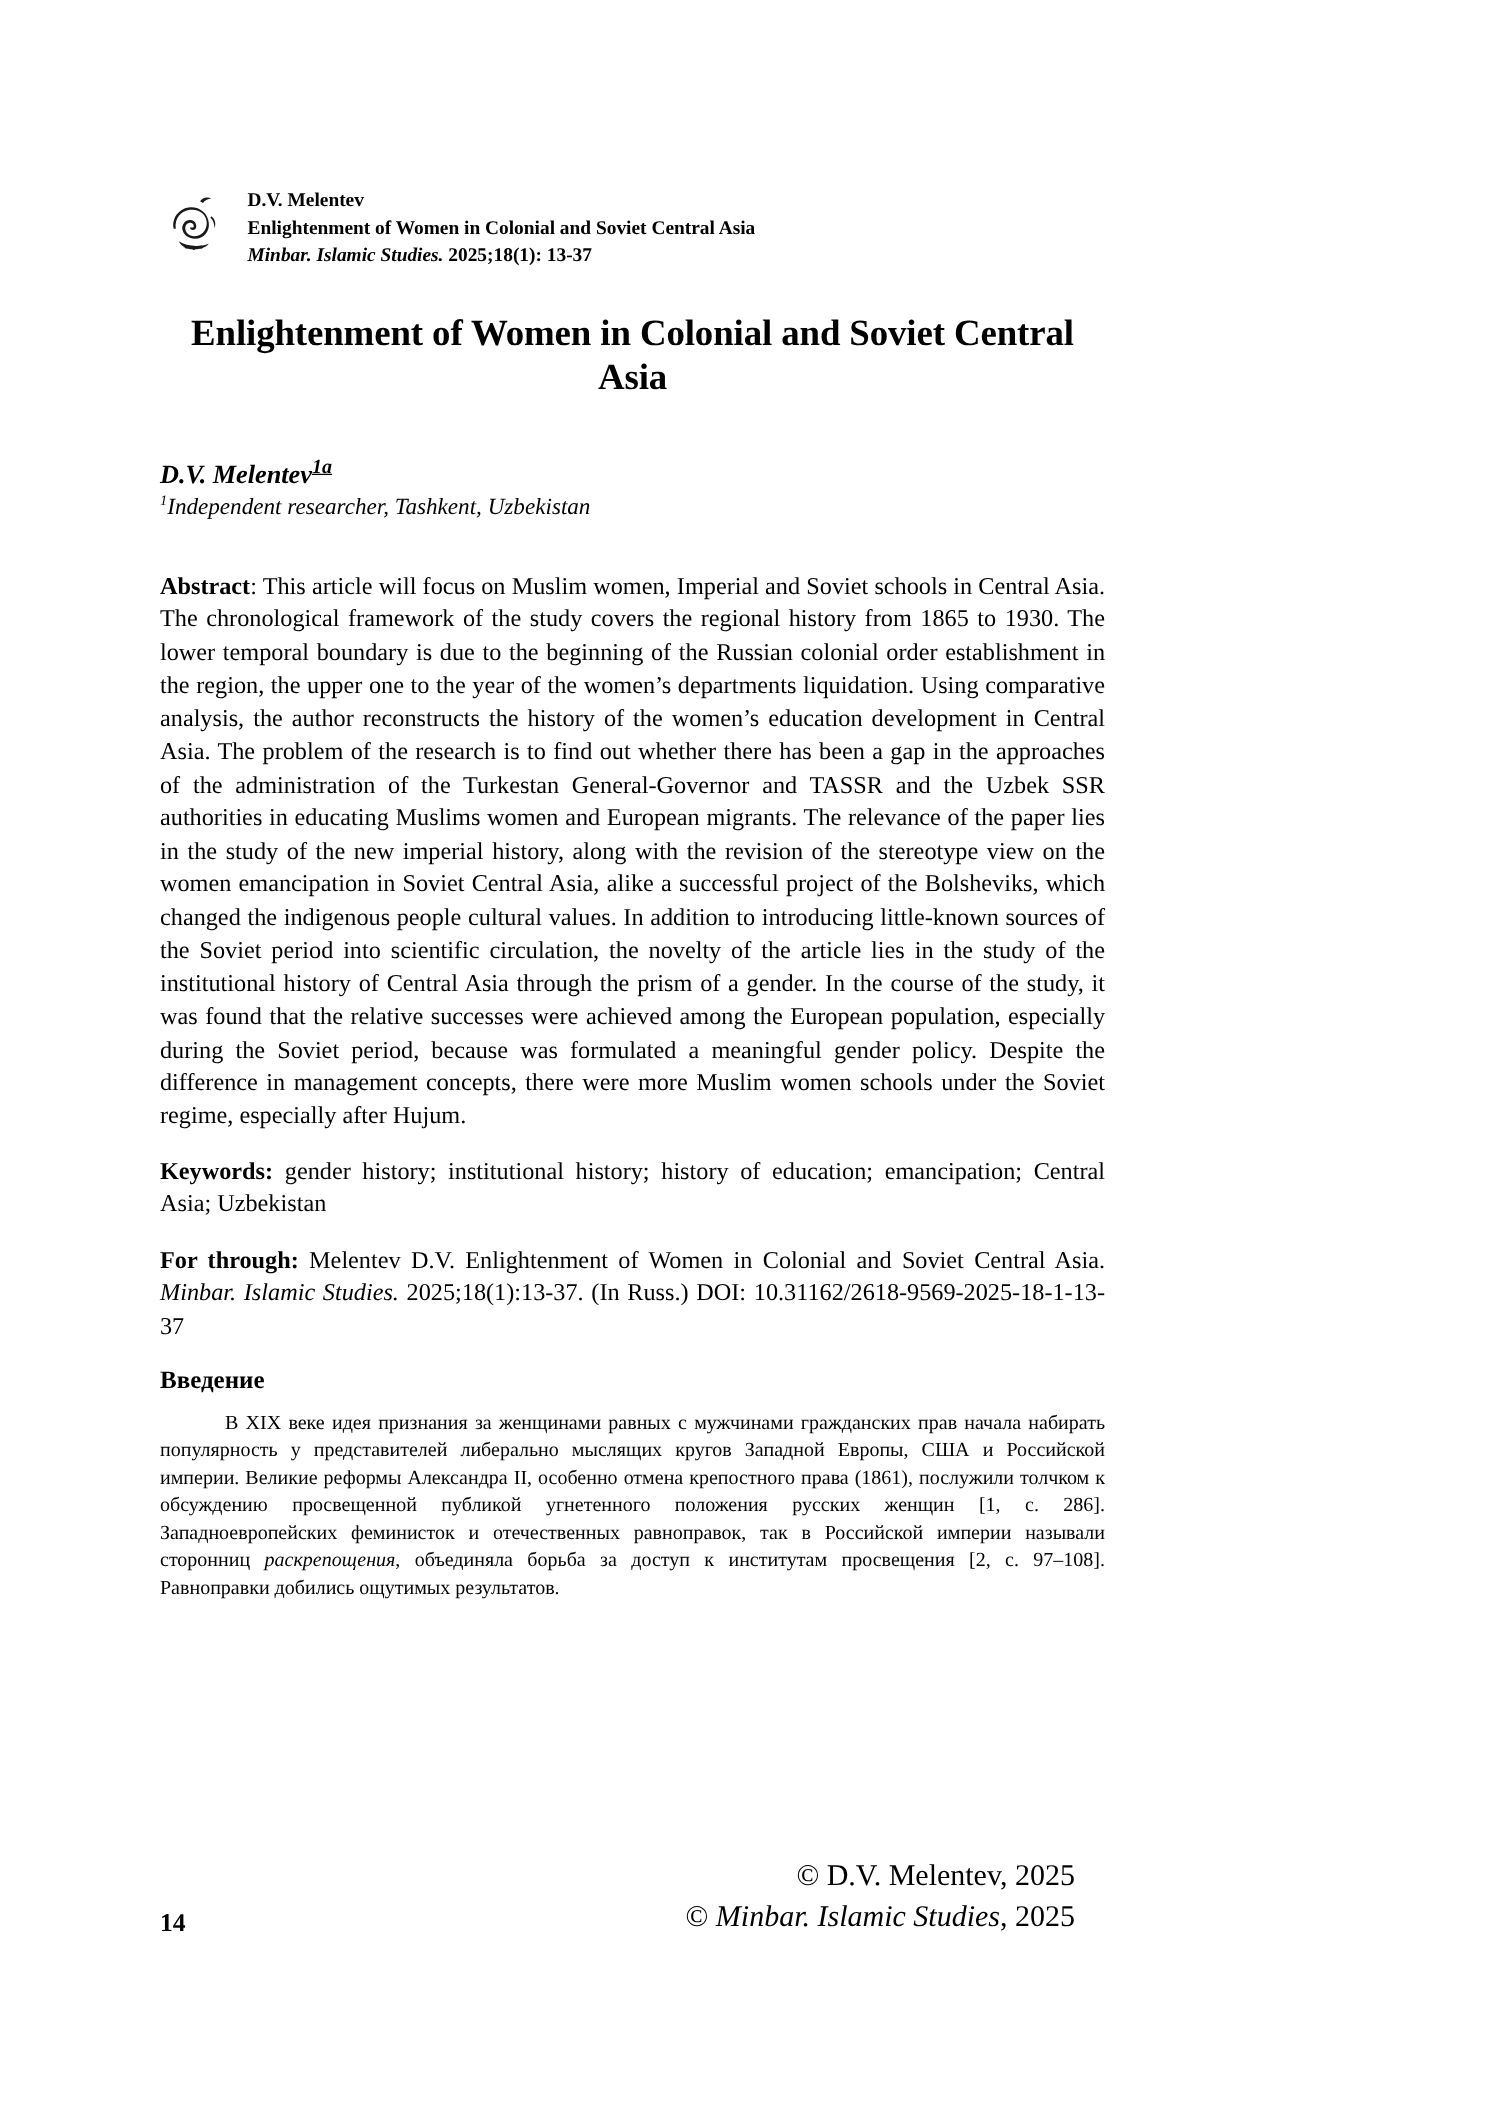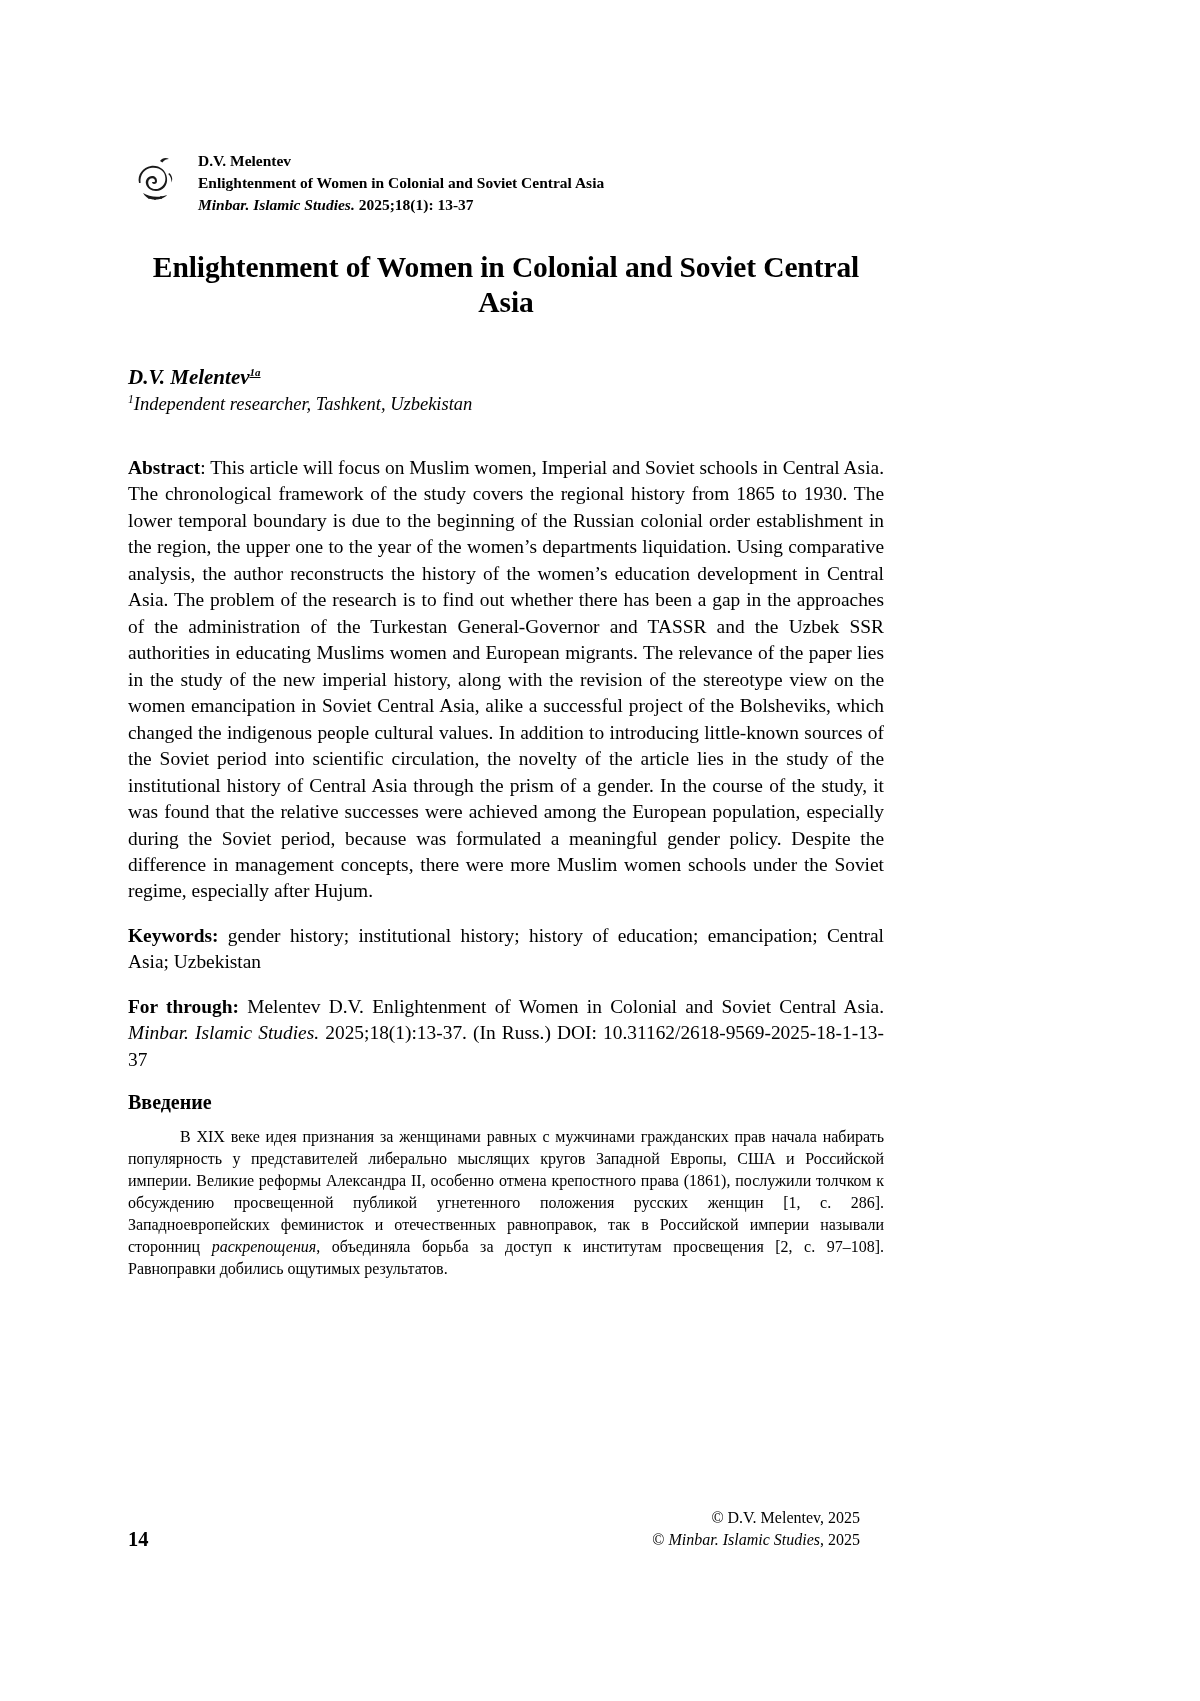--- a/index.html
+++ b/index.html
@@ -59,21 +59,21 @@
     letter-spacing: -0.1px;
   }
 
   
   .author-name {
     font-size: 21px;
     font-weight: bold;
     font-style: italic;
     margin: 0 0 2px 0;
   }
-  .author-name sup { font-size: 11px; font-weight: bold; font-style: italic; vertical-align: super; text-decoration: underline; }
+  .author-name sup { font-size: 16px; font-weight: bold; font-style: italic; vertical-align: super; text-decoration: underline; }
   .affil {
     font-size: 18.5px;
     font-style: italic;
     line-height: 1.34;
     margin: 0;
   }
   .affil sup { font-size: 11.5px; vertical-align: super; font-style: italic; }
 
   .author-block { margin-bottom: 38px; }
 
@@ -115,21 +115,21 @@
     bottom: 150px;
     display: flex;
     align-items: flex-end;
     justify-content: space-between;
   }
   .page-number {
     font-size: 20.5px;
     font-weight: bold;
   }
   .copyright {
-    font-size: 16px;
+    font-size: 24px;
     line-height: 1.38;
     text-align: right;
   }
   .copyright .ital { font-style: italic; }
 </style>
 </head>
 <body>
 
 <div class="page">
 

